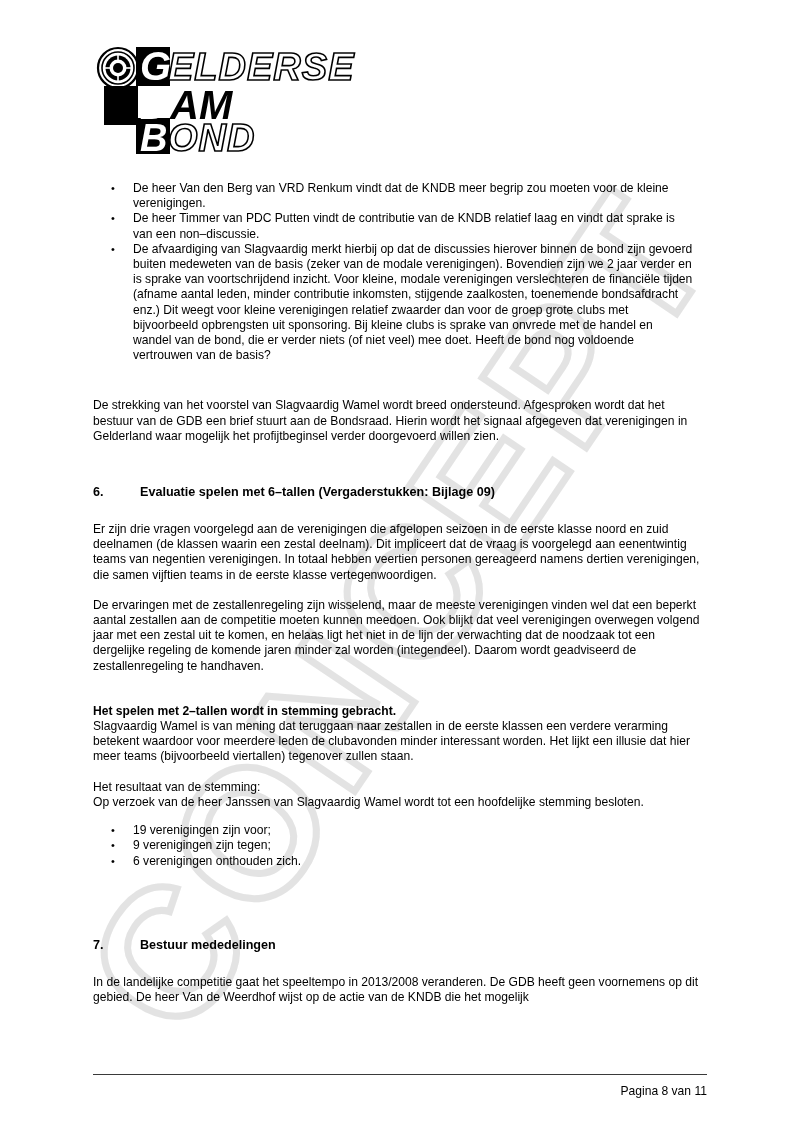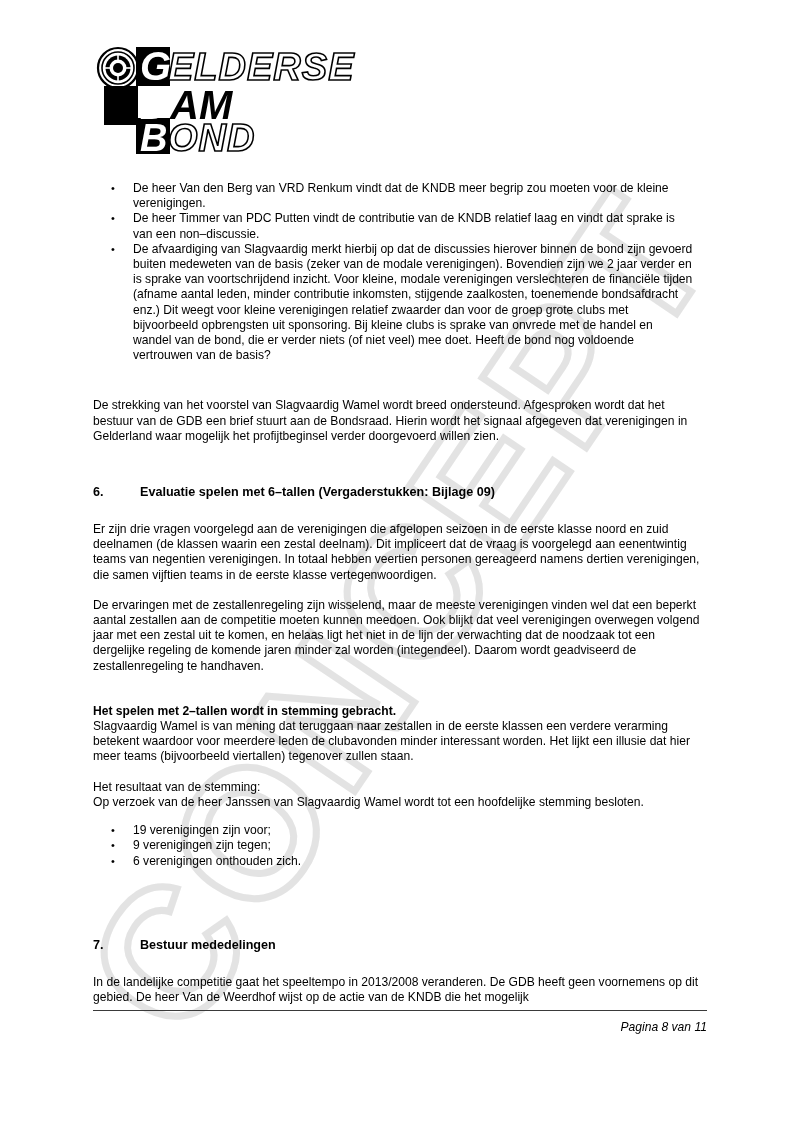--- a/index.html
+++ b/index.html
@@ -109,24 +109,23 @@
   h2.section-heading .title { flex: 1 1 auto; }
 
   .bold-lead {
     font-weight: bold;
   }
 
   
   .footer {
     position: absolute;
     left: 93px;
-    top: 1010px;
+    top: 1074px;
     width: 614px;
     z-index: 2;
-    font-style: italic;
   }
   .footer-rule {
     border-top: 1.3px solid #3a3a3a;
     width: 100%;
     height: 0;
   }
   .footer-text {
     margin-top: 9px;
     text-align: right;
     font-size: 12.1px;

